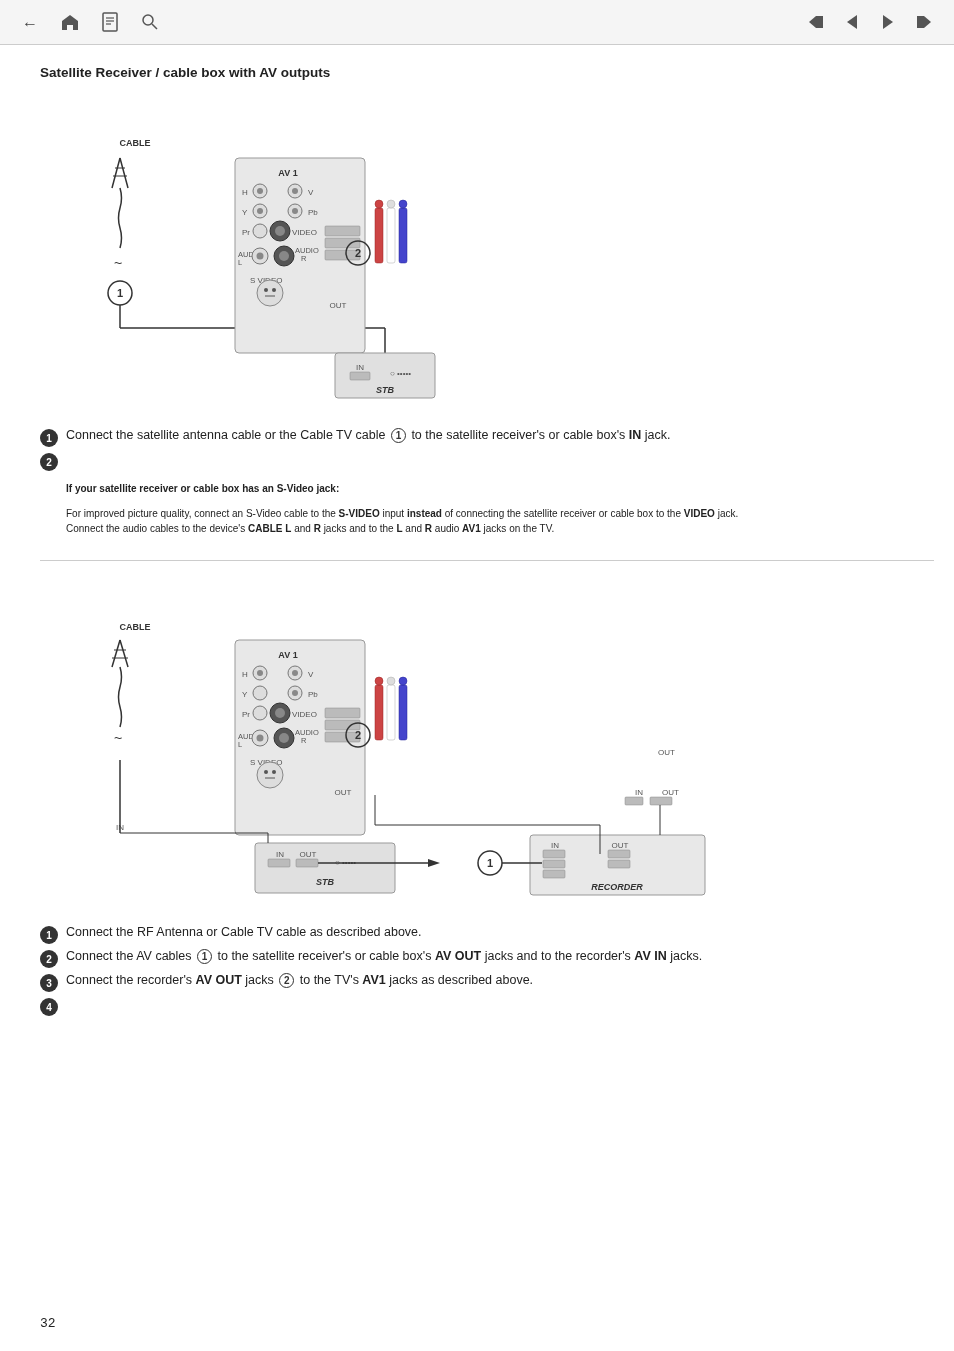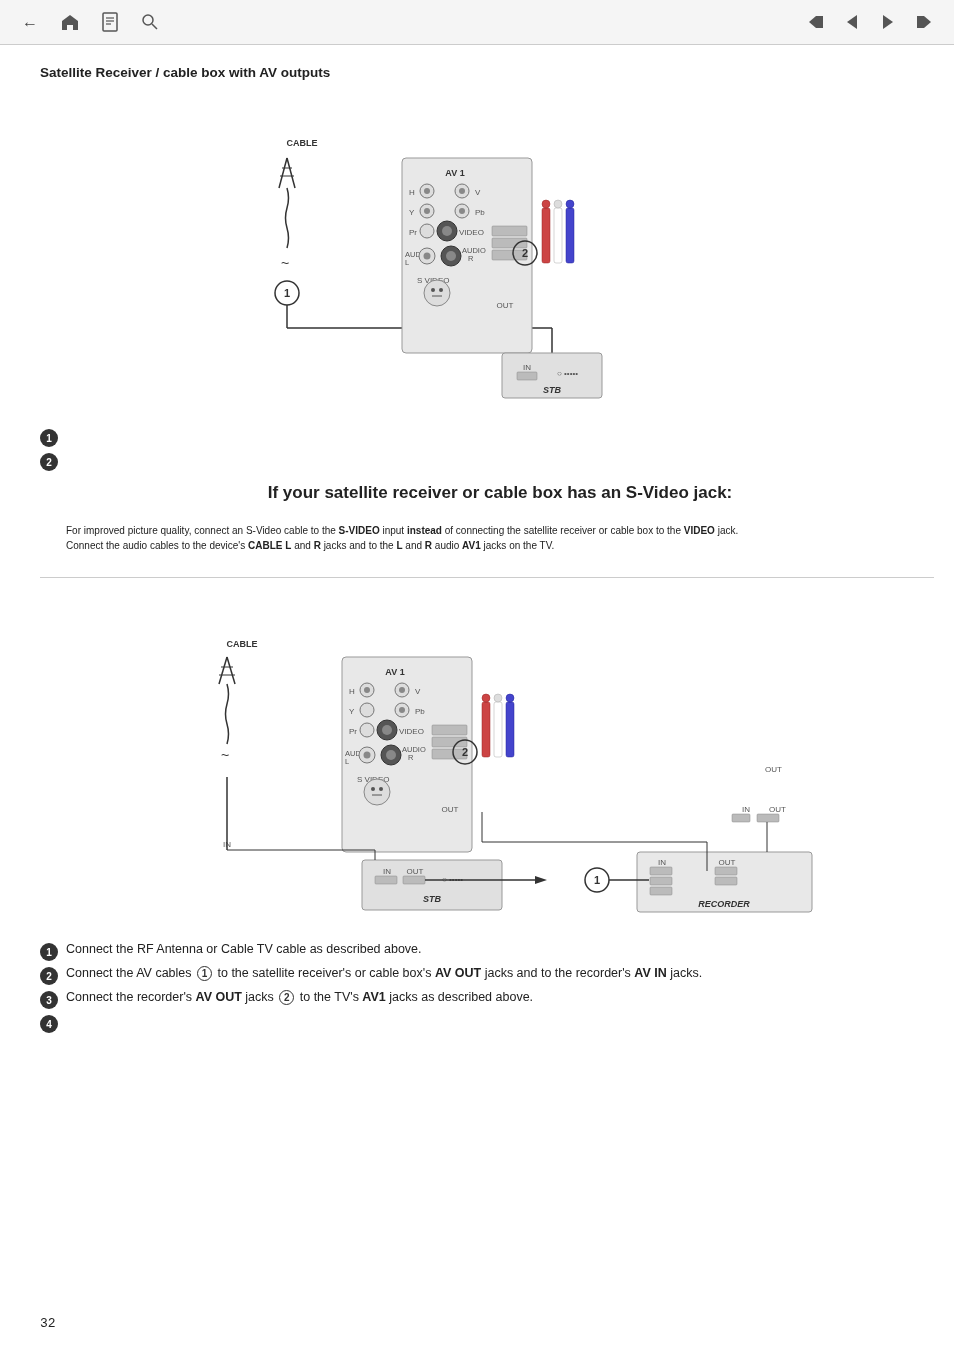--- a/index.html
+++ b/index.html
@@ -42,21 +42,20 @@
     
     .section-title {
       font-weight: bold;
       font-size: 13.5px;
       margin-bottom: 18px;
     }
 
     
     .diagram-container {
       display: flex;
-      justify-content: center;
       margin-bottom: 20px;
     }
     .bullet-item {
       display: flex;
       align-items: flex-start;
       margin-bottom: 5px;
       font-size: 12.5px;
     }
     .bullet-icon {
       display: inline-flex;
@@ -71,23 +70,22 @@
       margin-right: 8px;
       flex-shrink: 0;
       margin-top: 1px;
     }
 
     .note-box {
       margin: 12px 0 12px 26px;
     }
     .note-title {
       font-weight: bold;
-      font-size: 17px;
-      margin-bottom: 20px;
-      text-align: center;
+      font-size: 10px;
+      margin-bottom: 12px;
     }
     .note-text {
       font-size: 10px;
       line-height: 1.5;
     }
 
     .divider {
       border: none;
       border-top: 1px solid #ccc;
       margin: 24px 0;
@@ -265,20 +263,23 @@
 
         <rect x="310" y="274" width="20" height="8" rx="1" fill="#bbb" stroke="#888" stroke-width="0.5"></rect>
 
         <text x="350" y="278" font-size="8" fill="#555">○ ••••• </text>
       </svg>
     </div>
 
     <div>
       <div class="bullet-item">
         <span class="bullet-icon">1</span>
+        <span>
+          Connect the satellite antenna cable or the Cable TV cable <span class="inline-circle">1</span> to the satellite receiver's or cable box's <strong>IN</strong> jack.
+        </span>
       </div>
       <div class="bullet-item">
         <span class="bullet-icon">2</span>
       </div>
     </div>
 
     <div class="note-box">
       <div class="note-title">If your satellite receiver or cable box has an S-Video jack:</div>
       <div class="note-text">
         For improved picture quality, connect an S-Video cable to the <strong>S-VIDEO</strong> input <strong>instead</strong> of connecting the satellite receiver or cable box to the <strong>VIDEO</strong> jack.

